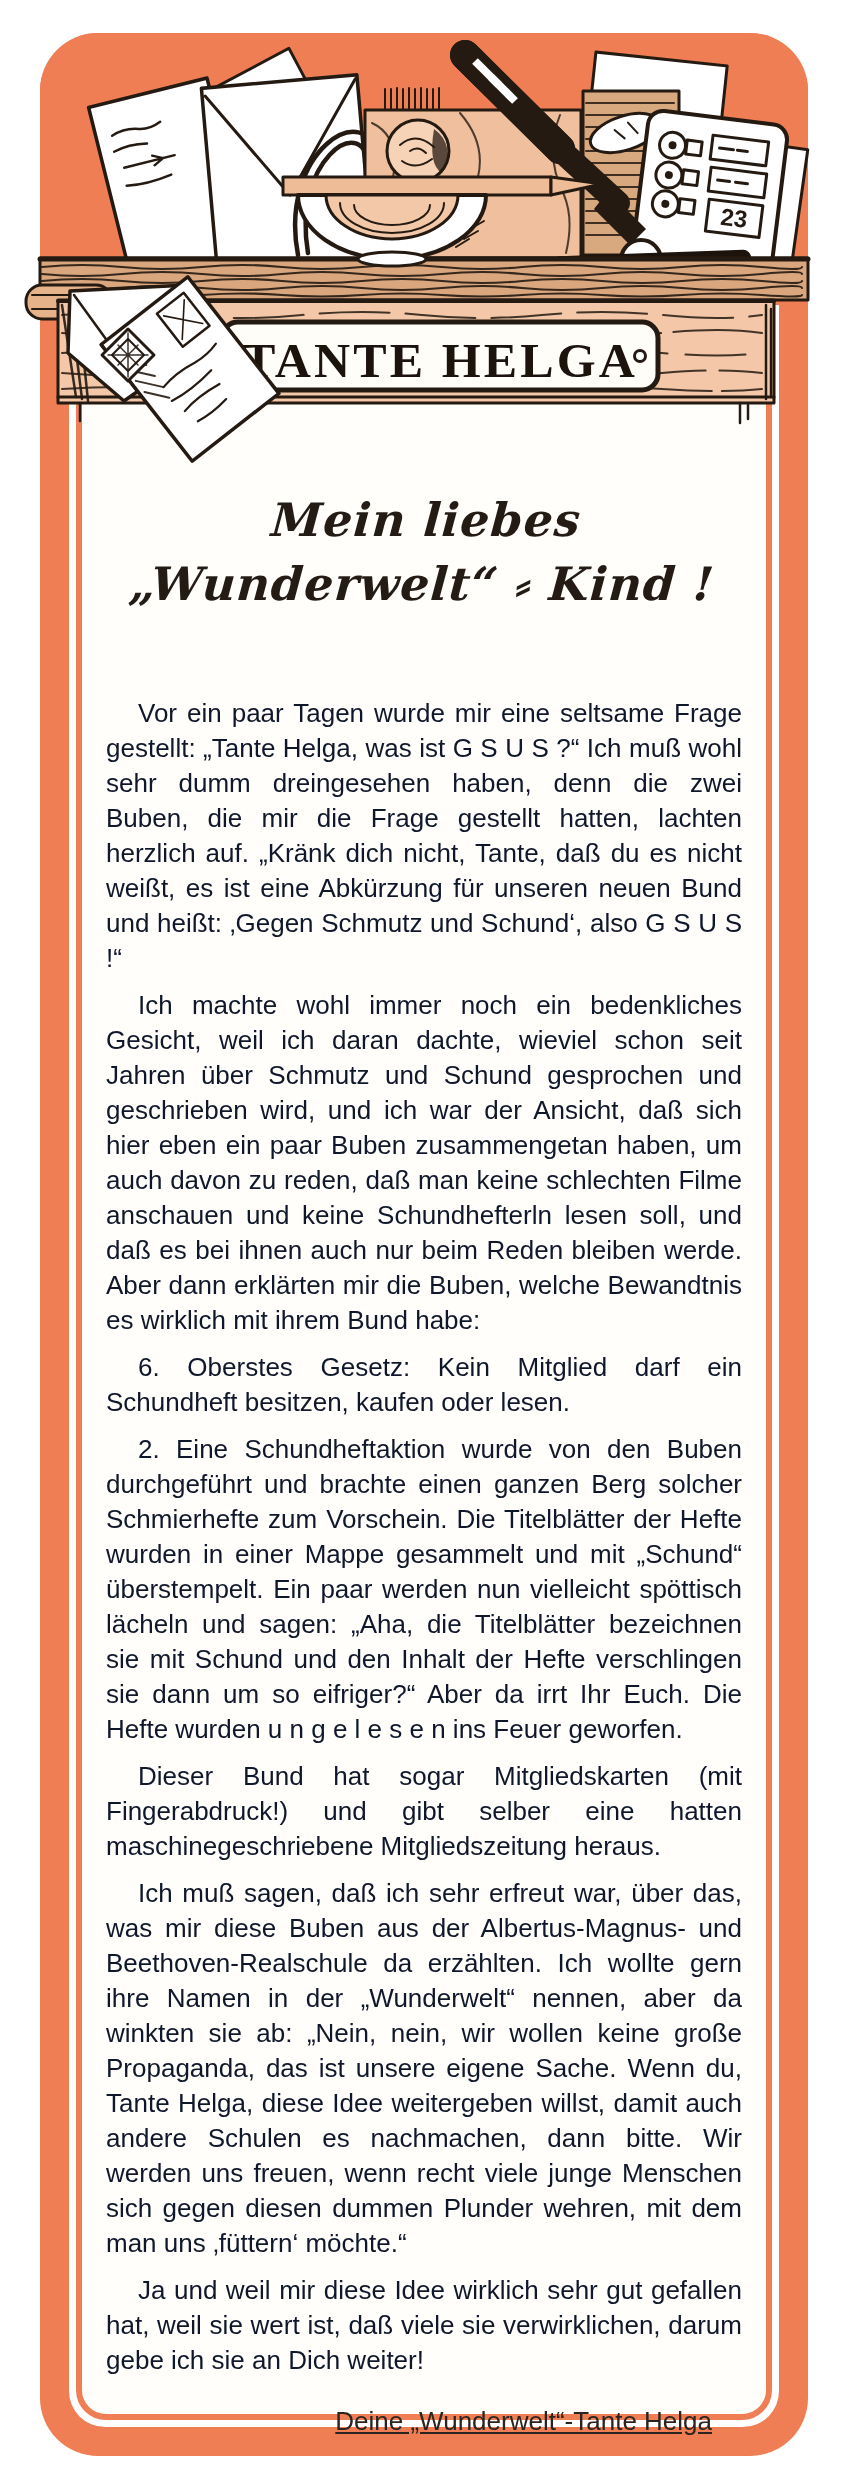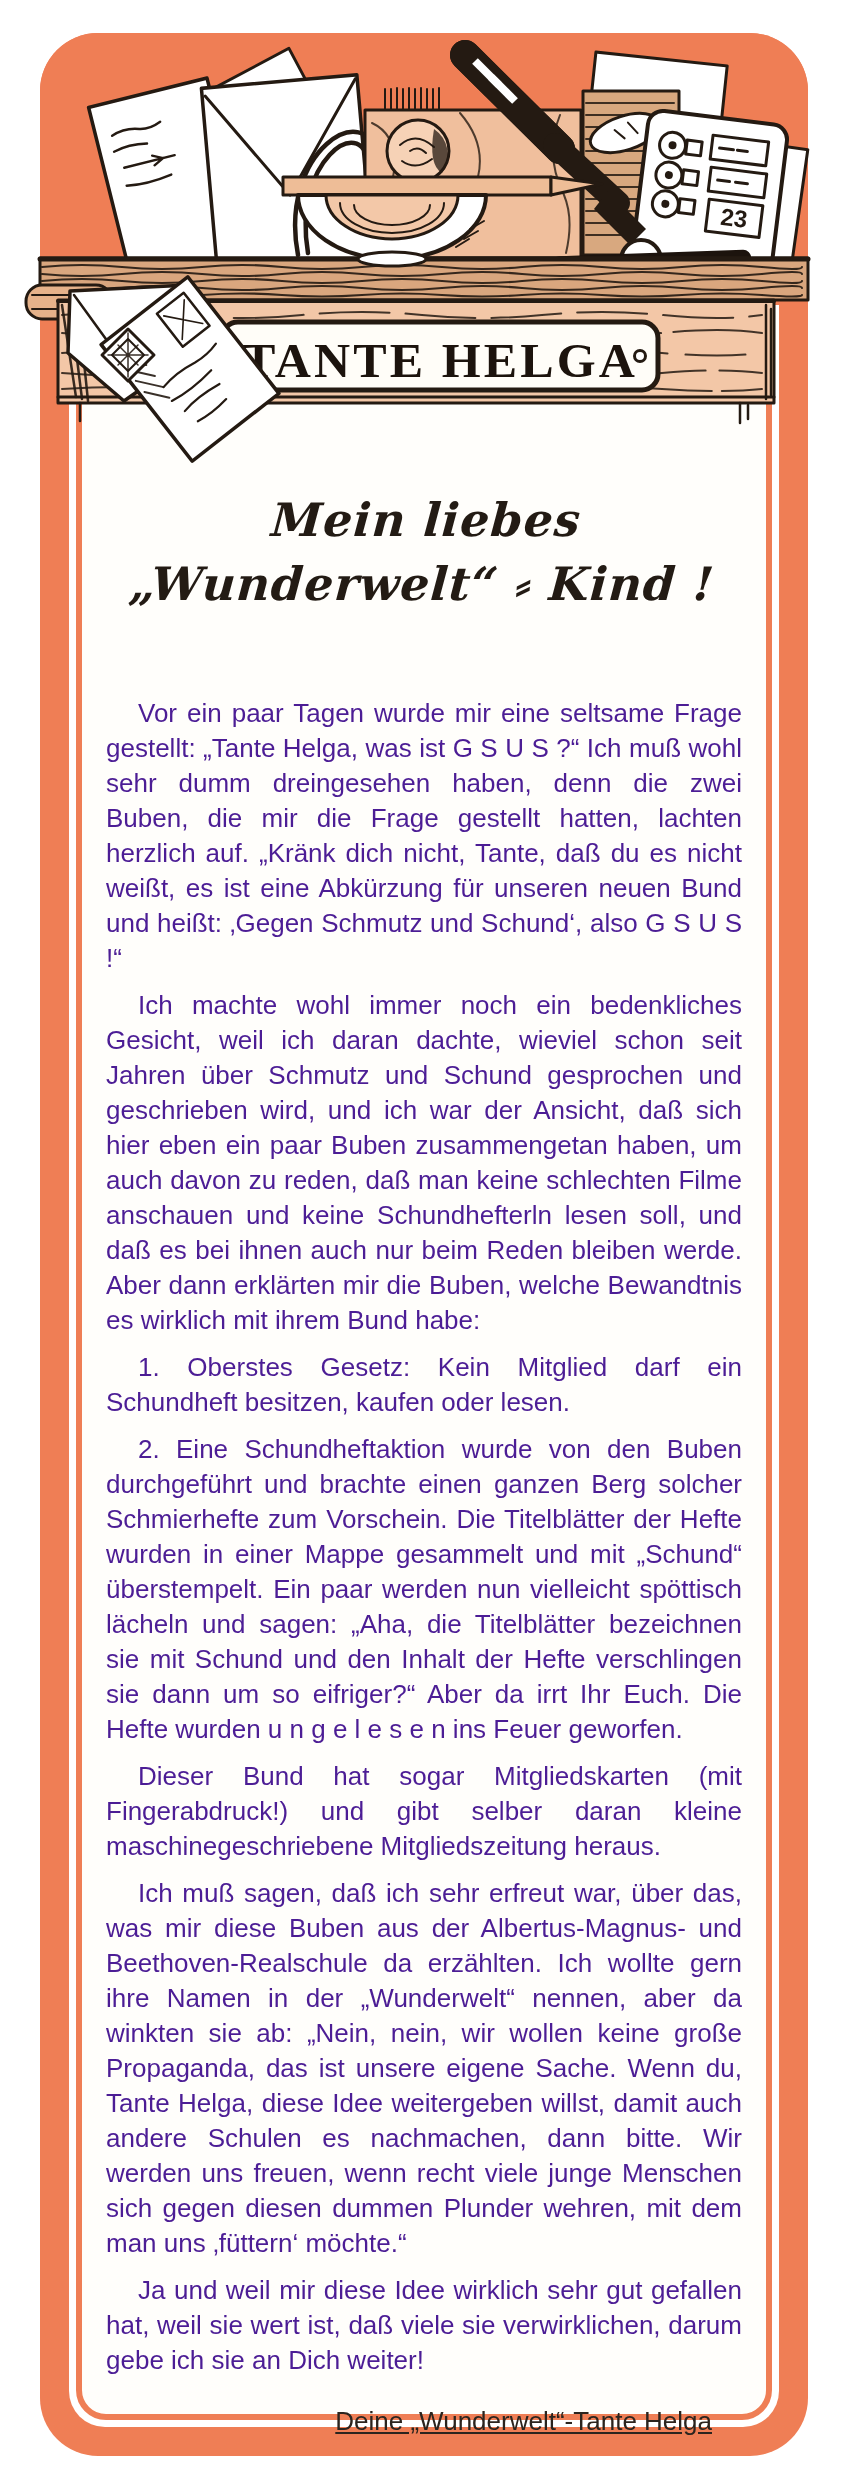--- a/index.html
+++ b/index.html
@@ -19,21 +19,21 @@
                 background:#ef7e55;border-radius:58px 58px 0 0;}
 
   .illustration{position:absolute;left:0;top:0;width:768px;height:475px;overflow:visible;}
 
   
   .content{position:absolute;left:66px;right:66px;top:455px;color:#2b241e;}
   .salutation{font-family:"DejaVu Serif","DejaVu Sans",serif;font-style:italic;font-weight:bold;
               font-size:46px;line-height:64px;text-align:center;letter-spacing:1px;
               color:#231b14;margin:0 0 80px 0;transform:skewX(-4deg);}
   .body-copy p{font-size:26px;line-height:35px;text-align:justify;text-indent:32px;
-               margin:0 0 12px 0;color:#4c1d95;}
+               margin:0 0 12px 0;color:#0f172a;}
   .signature{display:block;font-size:26px;line-height:35px;text-align:right;
              padding-right:30px;margin-top:26px;color:#2b241e;text-decoration:underline;}
 
   .ink{stroke:#241a12;}
 </style>
 </head>
 <body>
 
 <div class="sheet">
   <div class="frame">
@@ -198,22 +198,22 @@
         <polygon points="88,306 104,322 88,338 72,322" fill="none" class="ink" stroke-width="2"></polygon>
         <path d="M78,312 l20,20 M98,312 l-20,20 M88,300 v44 M68,322 h40" class="ink" stroke-width="1.5" fill="none" opacity="0.9"></path>
       </g>
     </svg>
 
     <div class="content">
       <h1 class="salutation">Mein liebes „Wunderwelt“ ⸗ Kind !</h1>
       <div class="body-copy">
         <p>Vor ein paar Tagen wurde mir eine seltsame Frage gestellt: „Tante Helga, was ist G S U S ?“ Ich muß wohl sehr dumm dreingesehen haben, denn die zwei Buben, die mir die Frage gestellt hatten, lachten herzlich auf. „Kränk dich nicht, Tante, daß du es nicht weißt, es ist eine Abkürzung für unseren neuen Bund und heißt: ‚Gegen Schmutz und Schund‘, also G S U S !“</p>
         <p>Ich machte wohl immer noch ein bedenkliches Gesicht, weil ich daran dachte, wieviel schon seit Jahren über Schmutz und Schund gesprochen und geschrieben wird, und ich war der Ansicht, daß sich hier eben ein paar Buben zusammengetan haben, um auch davon zu reden, daß man keine schlechten Filme anschauen und keine Schundhefterln lesen soll, und daß es bei ihnen auch nur beim Reden bleiben werde. Aber dann erklärten mir die Buben, welche Bewandtnis es wirklich mit ihrem Bund habe:</p>
-        <p>1. Oberstes Gesetz: Kein Mitglied darf ein Schundheft besitzen, kaufen oder lesen.</p>
+        <p>6. Oberstes Gesetz: Kein Mitglied darf ein Schundheft besitzen, kaufen oder lesen.</p>
         <p>2. Eine Schundheftaktion wurde von den Buben durchgeführt und brachte einen ganzen Berg solcher Schmierhefte zum Vorschein. Die Titelblätter der Hefte wurden in einer Mappe gesammelt und mit „Schund“ überstempelt. Ein paar werden nun vielleicht spöttisch lächeln und sagen: „Aha, die Titelblätter bezeichnen sie mit Schund und den Inhalt der Hefte verschlingen sie dann um so eifriger?“ Aber da irrt Ihr Euch. Die Hefte wurden u n g e l e s e n ins Feuer geworfen.</p>
-        <p>Dieser Bund hat sogar Mitgliedskarten (mit Fingerabdruck!) und gibt selber daran kleine maschinegeschriebene Mitgliedszeitung heraus.</p>
+        <p>Dieser Bund hat sogar Mitgliedskarten (mit Fingerabdruck!) und gibt selber eine hatten maschinegeschriebene Mitgliedszeitung heraus.</p>
         <p>Ich muß sagen, daß ich sehr erfreut war, über das, was mir diese Buben aus der Albertus-Magnus- und Beethoven-Realschule da erzählten. Ich wollte gern ihre Namen in der „Wunderwelt“ nennen, aber da winkten sie ab: „Nein, nein, wir wollen keine große Propaganda, das ist unsere eigene Sache. Wenn du, Tante Helga, diese Idee weitergeben willst, damit auch andere Schulen es nachmachen, dann bitte. Wir werden uns freuen, wenn recht viele junge Menschen sich gegen diesen dummen Plunder wehren, mit dem man uns ‚füttern‘ möchte.“</p>
         <p>Ja und weil mir diese Idee wirklich sehr gut gefallen hat, weil sie wert ist, daß viele sie verwirklichen, darum gebe ich sie an Dich weiter!</p>
       </div>
       <span class="signature">Deine „Wunderwelt“-Tante Helga</span>
     </div>
   </div>
 </div>
 
 </body></html>

